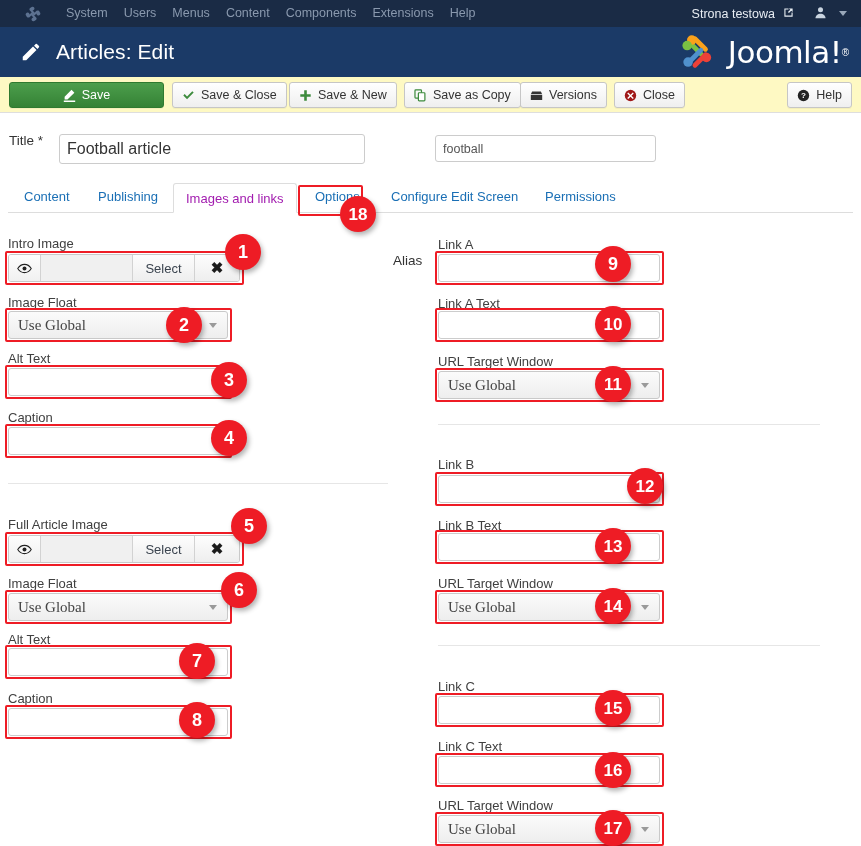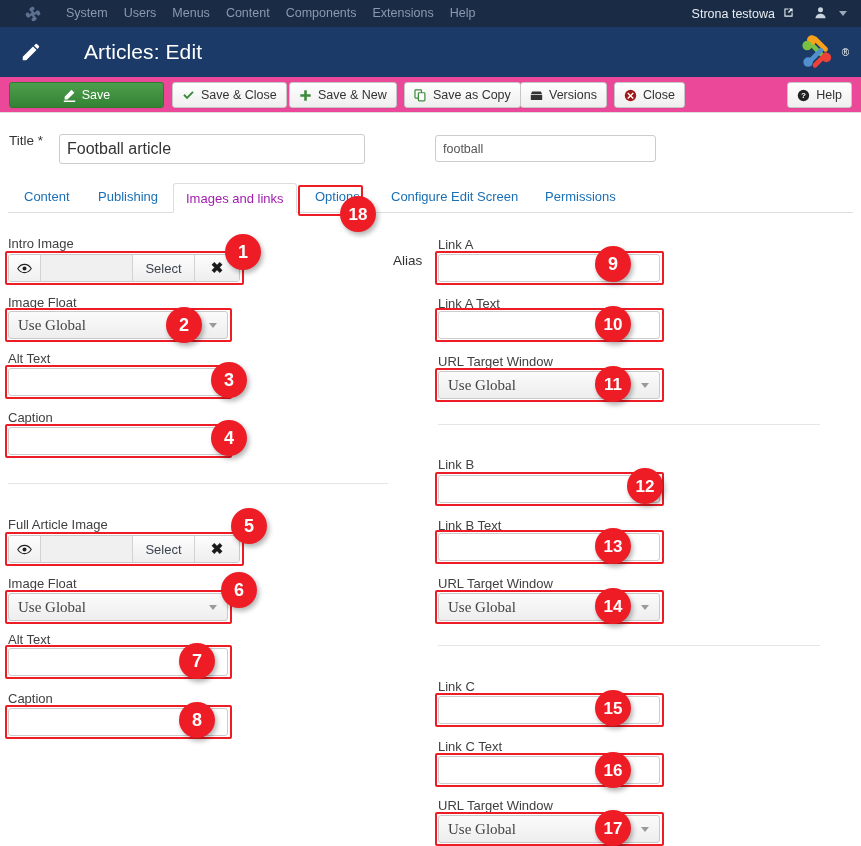--- a/index.html
+++ b/index.html
@@ -56,21 +56,21 @@
     border-right: 4px solid transparent;
     border-top: 5px solid #9aa8ba;
     margin-left: 6px; margin-right: 4px;
   }
 
   
   .subhead {
     position: absolute; left: 0; top: 27px;
     width: 861px; height: 50px;
     background: #1b3a67;
-    display: flex; align-items: center; gap: 28px;
+    display: flex; align-items: center;
   }
   .pencil-icon {
     margin-left: 20px; margin-right: 14px;
     color: #ffffff;
     display: flex; align-items: center;
   }
   .page-title {
     color: #ffffff;
     font-size: 21px;
     font-weight: normal;
@@ -85,21 +85,21 @@
     color: #ffffff; font-size: 31px;
     letter-spacing: -0.5px; margin-left: 6px;
     font-family: "DejaVu Sans", sans-serif;
   }
   .brand-reg { font-size: 10px; vertical-align: super; }
 
   
   .toolbar {
     position: absolute; left: 0; top: 77px;
     width: 861px; height: 36px;
-    background: #ec4899;
+    background: #fef9c3;
     border-bottom: 1px solid #dedede;
   }
   .btn {
     position: absolute; top: 5px;
     height: 26px;
     display: inline-flex; align-items: center;
     padding: 0 9px;
     font-size: 12.5px;
     border: 1px solid #c6c6c6;
     border-radius: 3px;
@@ -325,20 +325,21 @@
           <path stroke="#f9a11b" d="M18.5 9.5 L30 21"></path>
           <path stroke="#7ac143" d="M13.5 14.5 L25 26"></path>
           <path stroke="#5091cd" d="M13.5 33.5 L25 22"></path>
           <path stroke="#ed4137" d="M18.5 38.5 L30 27"></path>
         </g>
         <circle cx="15" cy="11" r="5.2" fill="#f9a11b"></circle>
         <circle cx="10" cy="17" r="5.2" fill="#7ac143"></circle>
         <circle cx="11" cy="35" r="5.2" fill="#5091cd"></circle>
         <circle cx="31" cy="30" r="5.2" fill="#ed4137"></circle>
       </svg>
+      <span class="brand-text">Joomla!</span>
       <span class="brand-reg" style="color:#fff">®</span>
     </div>
   </div>
 
   <div class="toolbar">
     <div class="btn btn-primary" style="left:9px; width:155px;">
       <span class="bico">
         <svg width="13" height="13" viewBox="0 0 16 16">
             <path fill="#ffffff" d="M10.5 1 14 4.5 5.5 13H2v-3.5L10.5 1zM1 14.2h14V16H1v-1.8z"></path>
           </svg>

